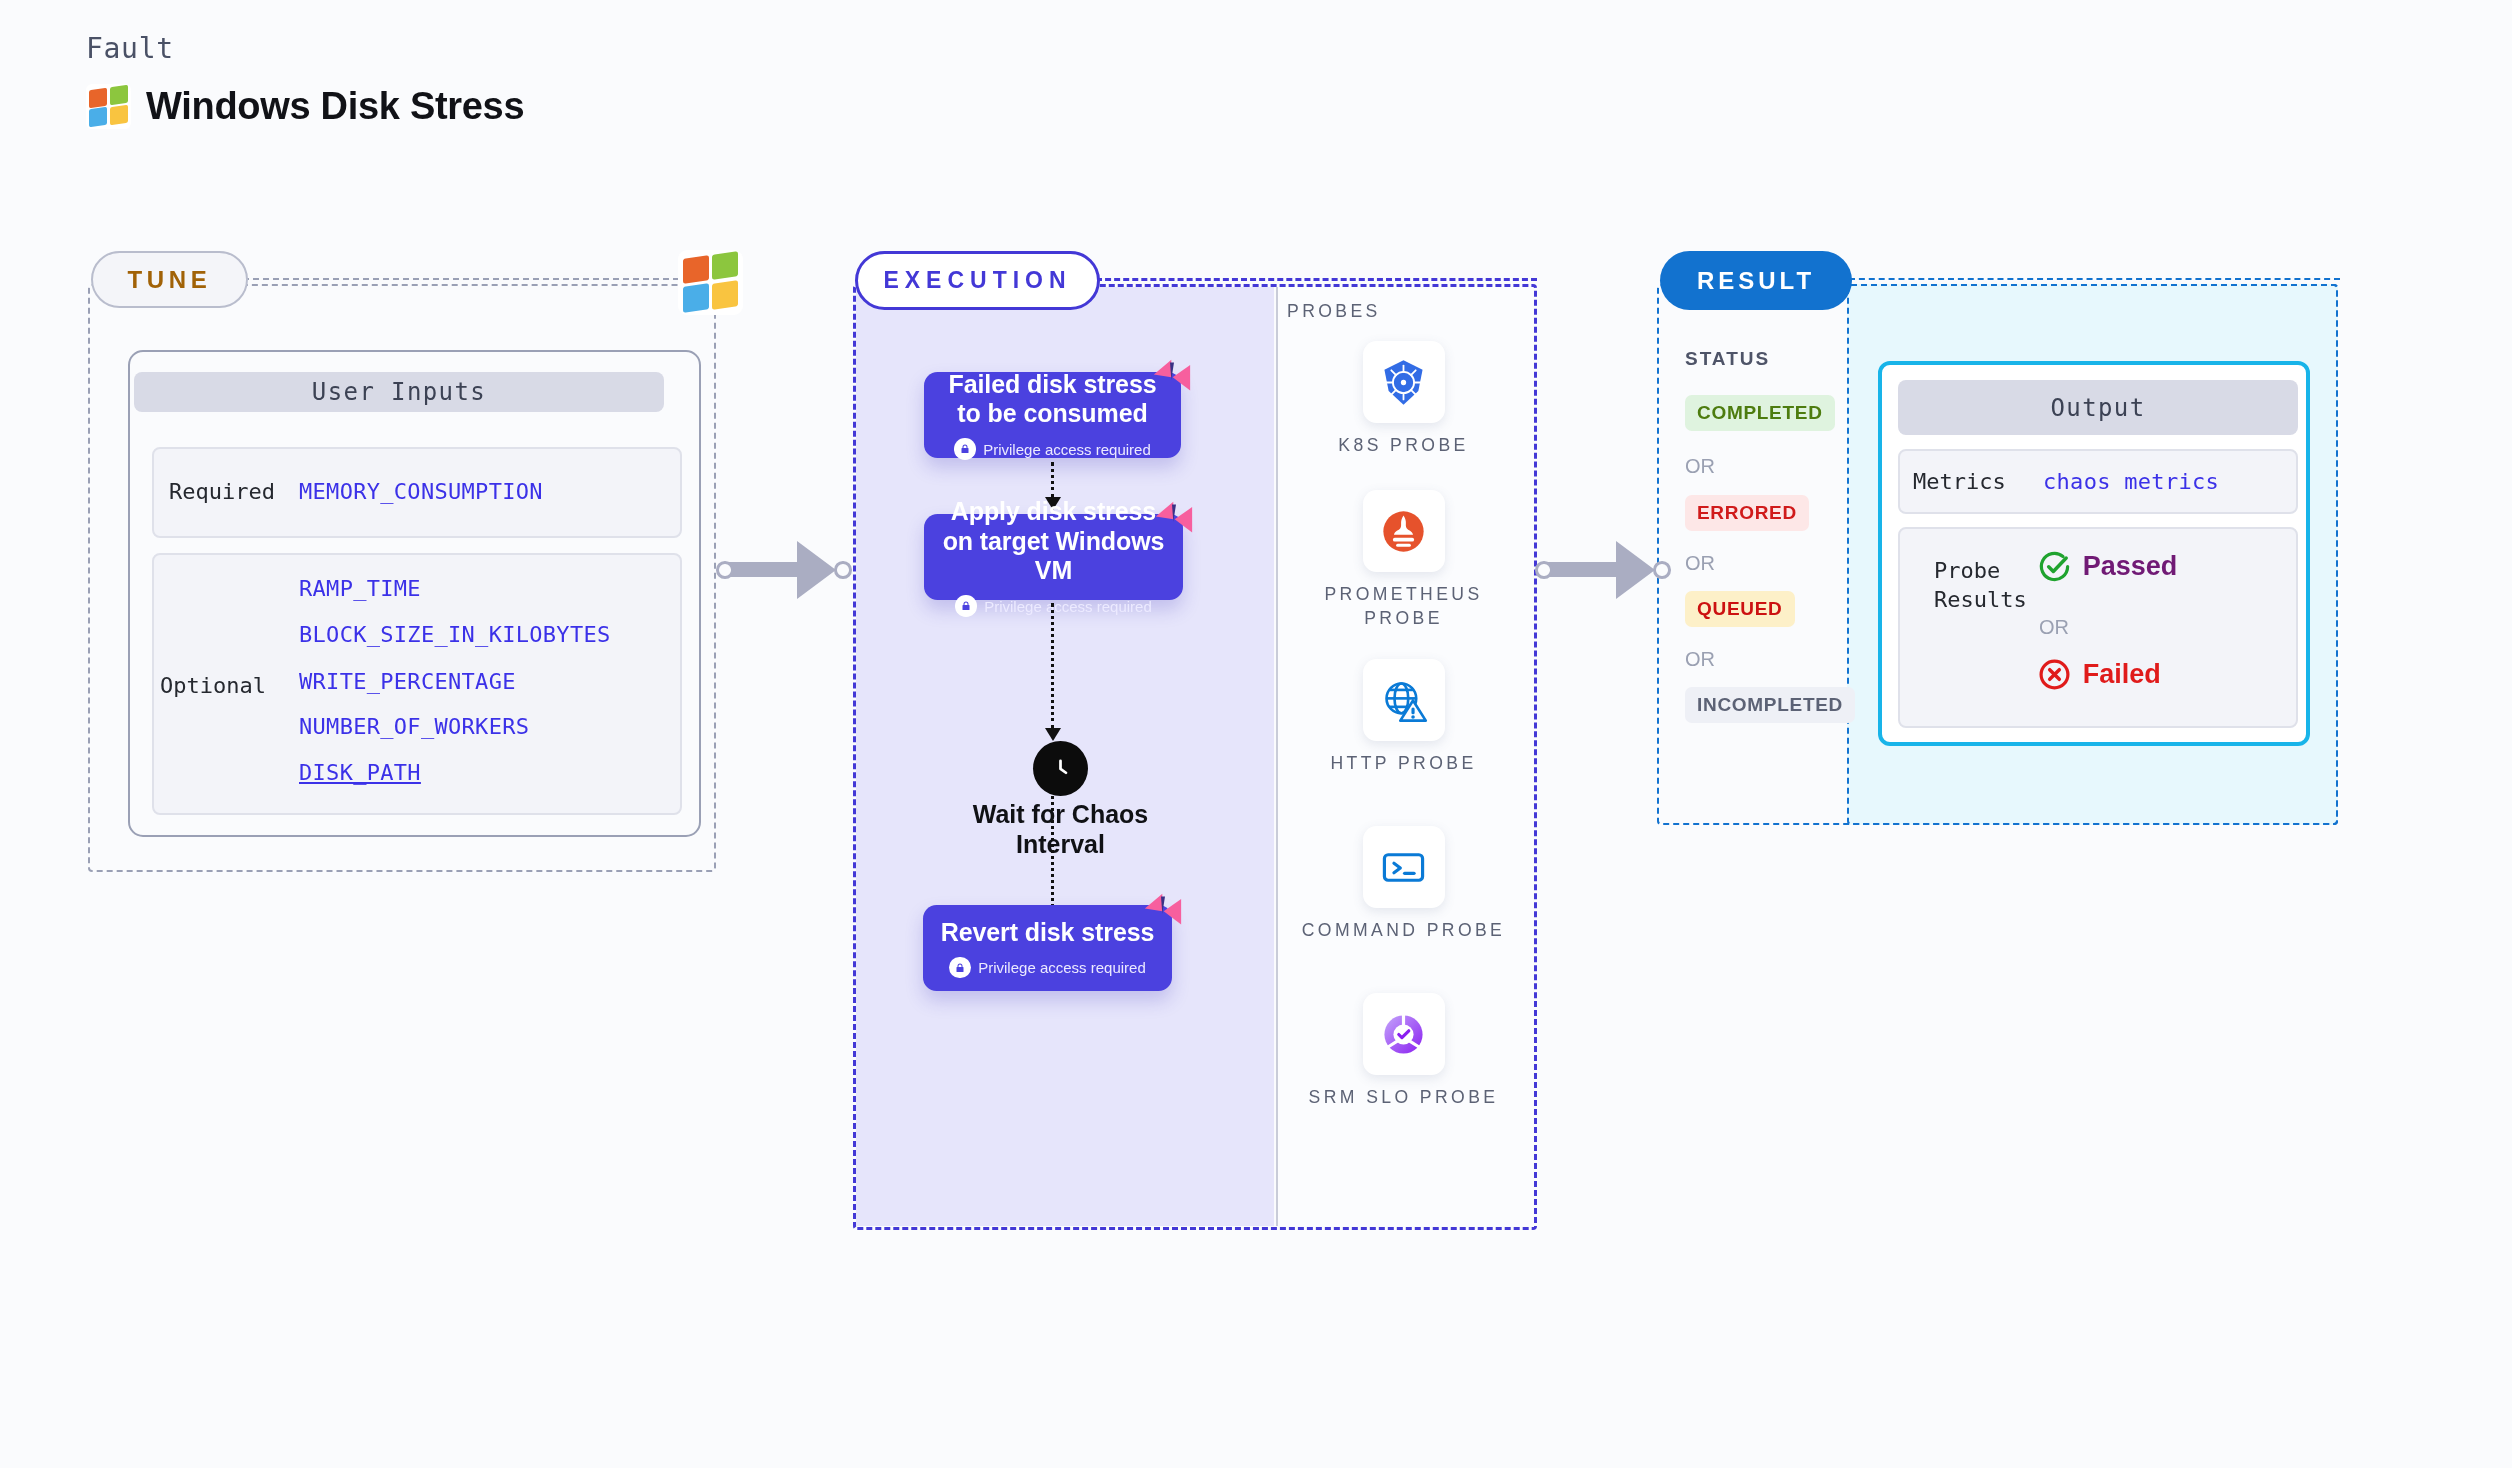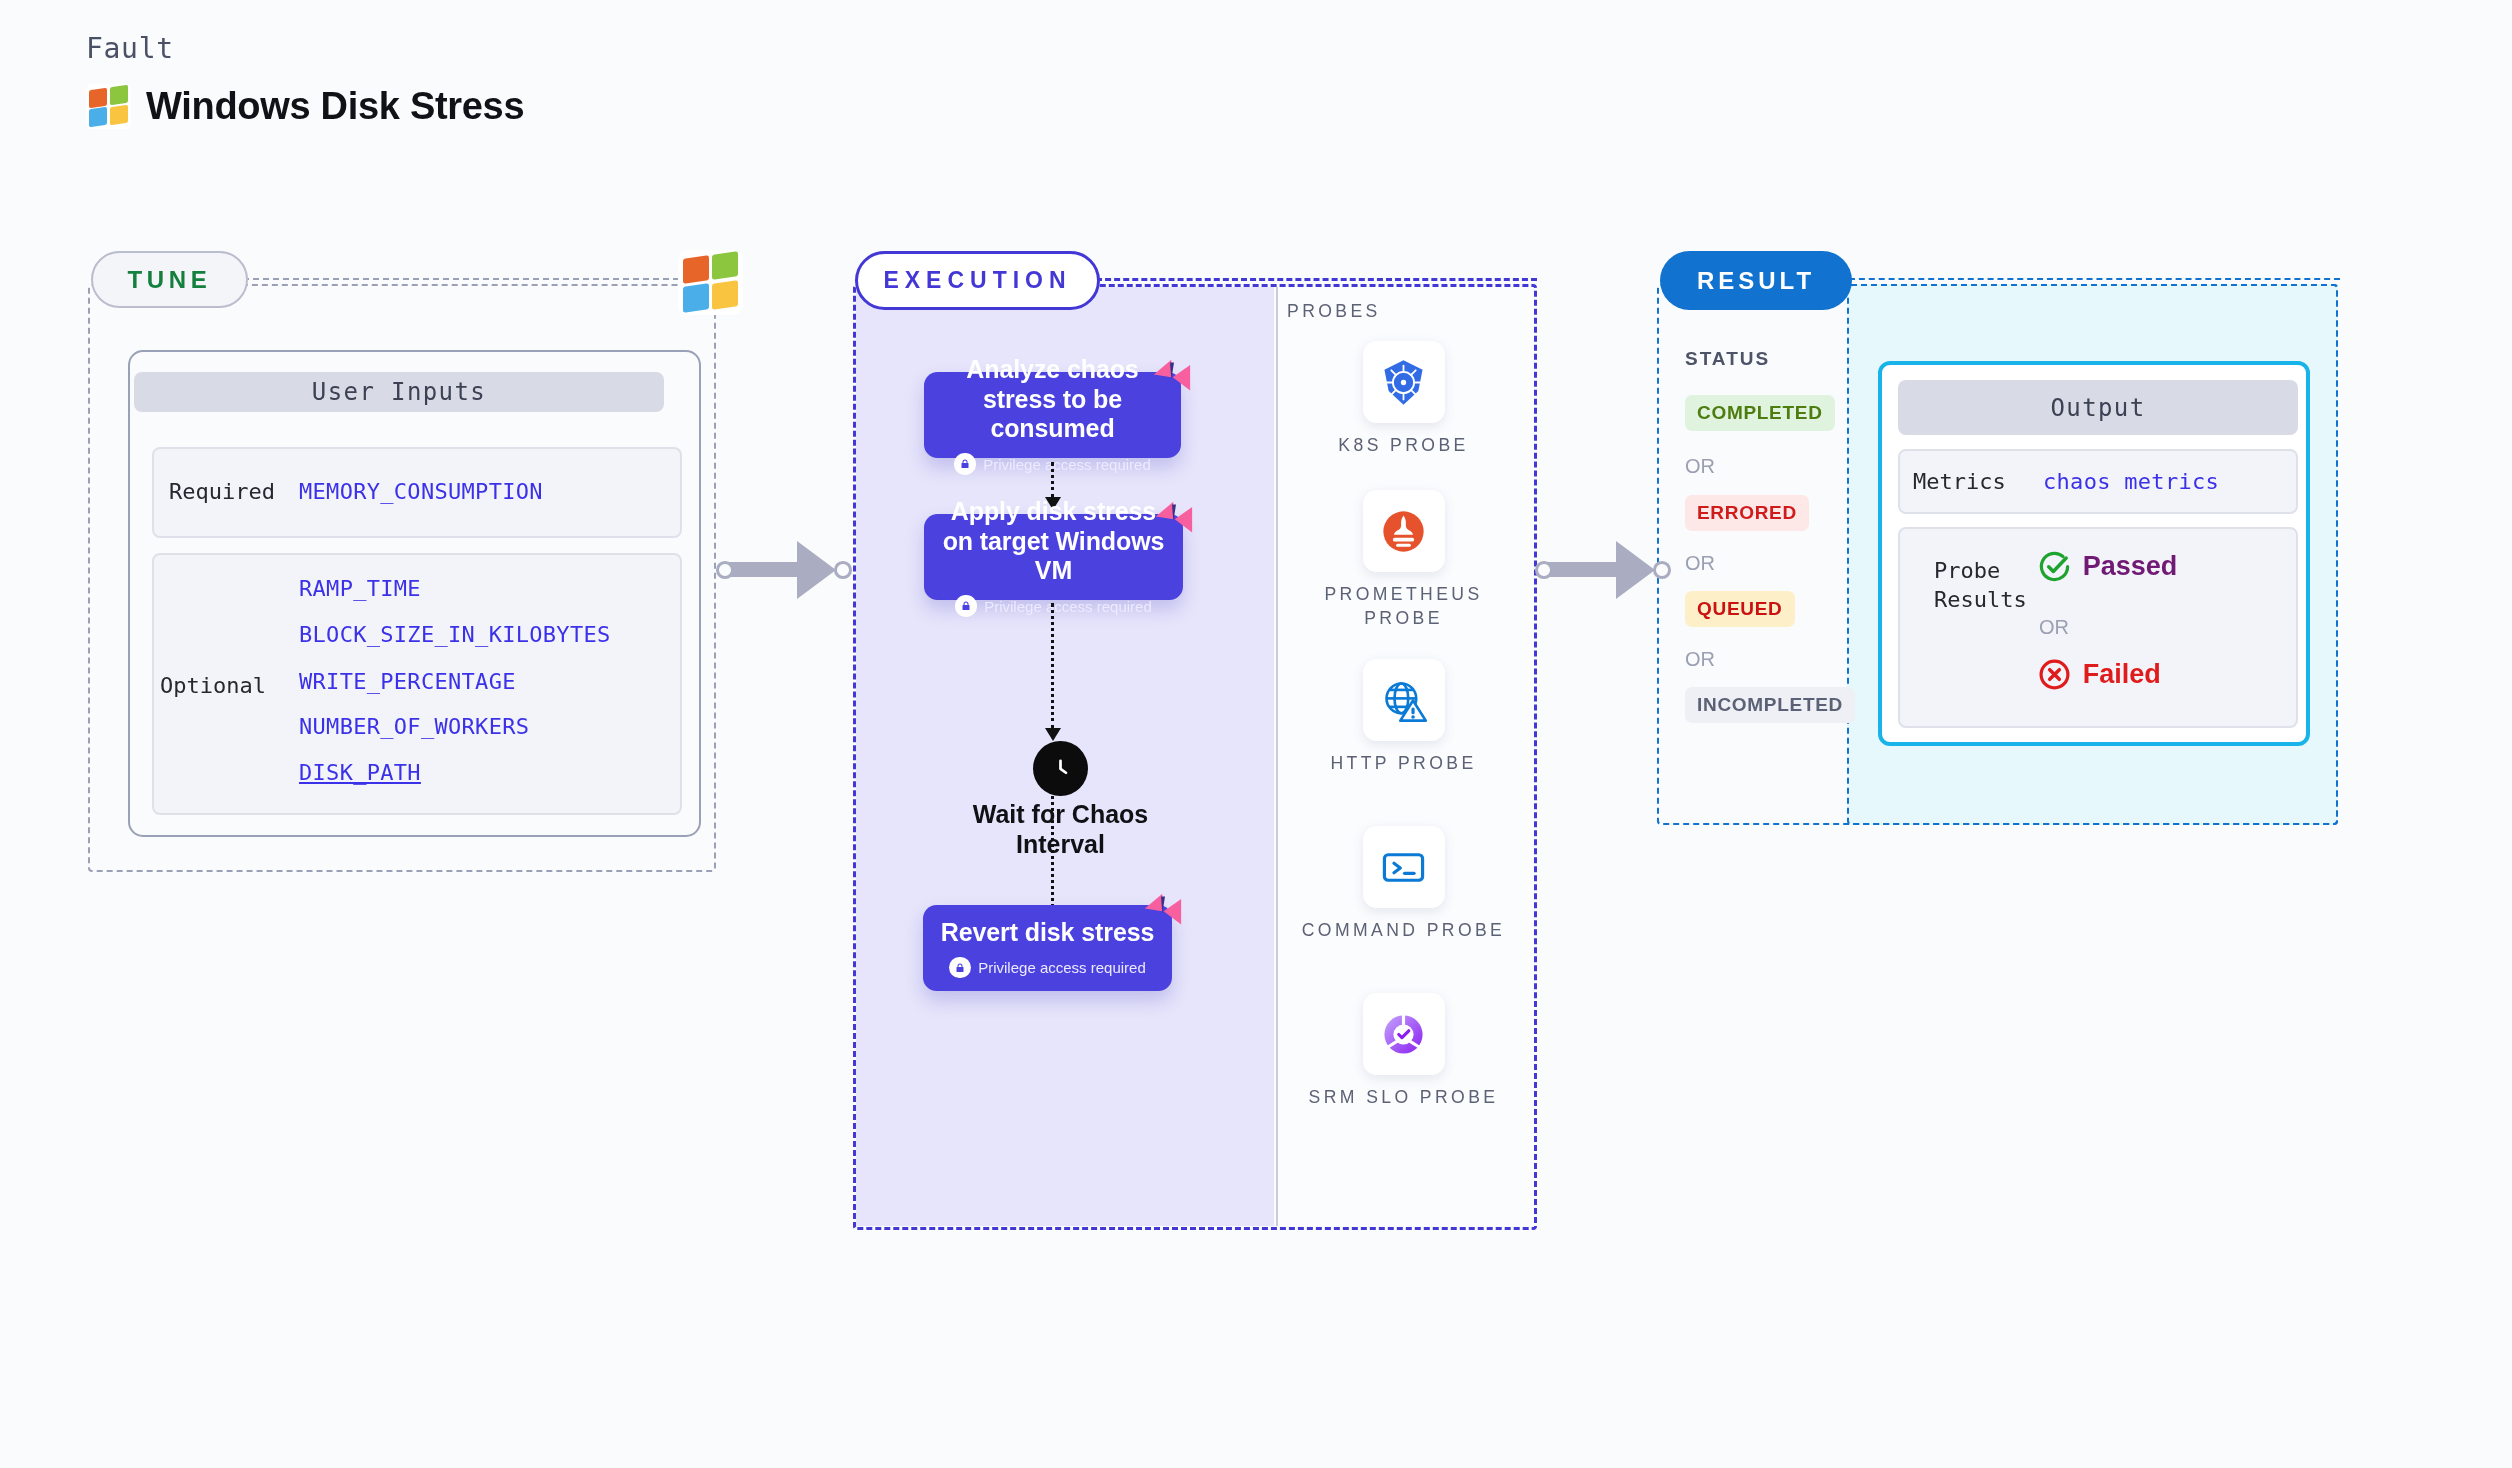--- a/index.html
+++ b/index.html
@@ -36,21 +36,21 @@
     position:absolute;display:flex;align-items:center;justify-content:center;
     border-radius:675px;box-sizing:border-box;z-index:6;
     font-family:"Liberation Sans",sans-serif;font-weight:bold;
   }
 
   
   #tune-dash{left:88px;top:284px;width:628px;height:588px;
     border:2.7px dashed #9aa0b5;background:transparent;}
   #tune-pill{left:91px;top:251px;width:157px;height:57px;
     background:#f4f5f9;border:2.7px solid #b9bdcd;
-    color:#15803d;font-size:24px;letter-spacing:4.7px;}
+    color:#a16207;font-size:24px;letter-spacing:4.7px;}
   #tune-leader{position:absolute;left:243px;top:278px;width:446px;height:0;
     border-top:2.7px dashed #9aa0b5;z-index:2;}
 
   #tune-card{
     position:absolute;left:128px;top:350px;width:573px;height:487px;
     box-sizing:border-box;border:2.7px solid #9aa0b5;border-radius:15px;
     background:#fafbfd;
   }
   .sub-head{
     position:absolute;box-sizing:border-box;
@@ -206,21 +206,21 @@
 <div class="conn-dot" style="left:834px;top:561px;"></div>
 
 <div class="panel" id="exec-fill"></div>
 <div class="panel" id="probes-fill"></div>
 <div id="probes-divider"></div>
 <div class="dashbox panel" id="exec-dash"></div>
 <div id="exec-leader"></div>
 <div class="pill" id="exec-pill">EXECUTION</div>
 
 <div class="step" style="left:924px;top:372px;width:257px;height:86px;">
-  <div class="step-title">Analyze chaos stress to be consumed</div>
+  <div class="step-title">Failed disk stress to be consumed</div>
   <div class="step-priv">
     <span class="lock">
       <svg width="12" height="12" viewBox="0 0 24 24">
           <path d="M7 10V8a5 5 0 0 1 10 0v2h1a1 1 0 0 1 1 1v8a1 1 0 0 1-1 1H6a1 1 0 0 1-1-1v-8a1 1 0 0 1 1-1h1zm2 0h6V8a3 3 0 1 0-6 0v2z" fill="#4b41df"></path>
         </svg>
     </span>
     <span>Privilege access required</span>
   </div>
 </div>
 <div class="ribbon" style="left:1151px;top:357px;">

